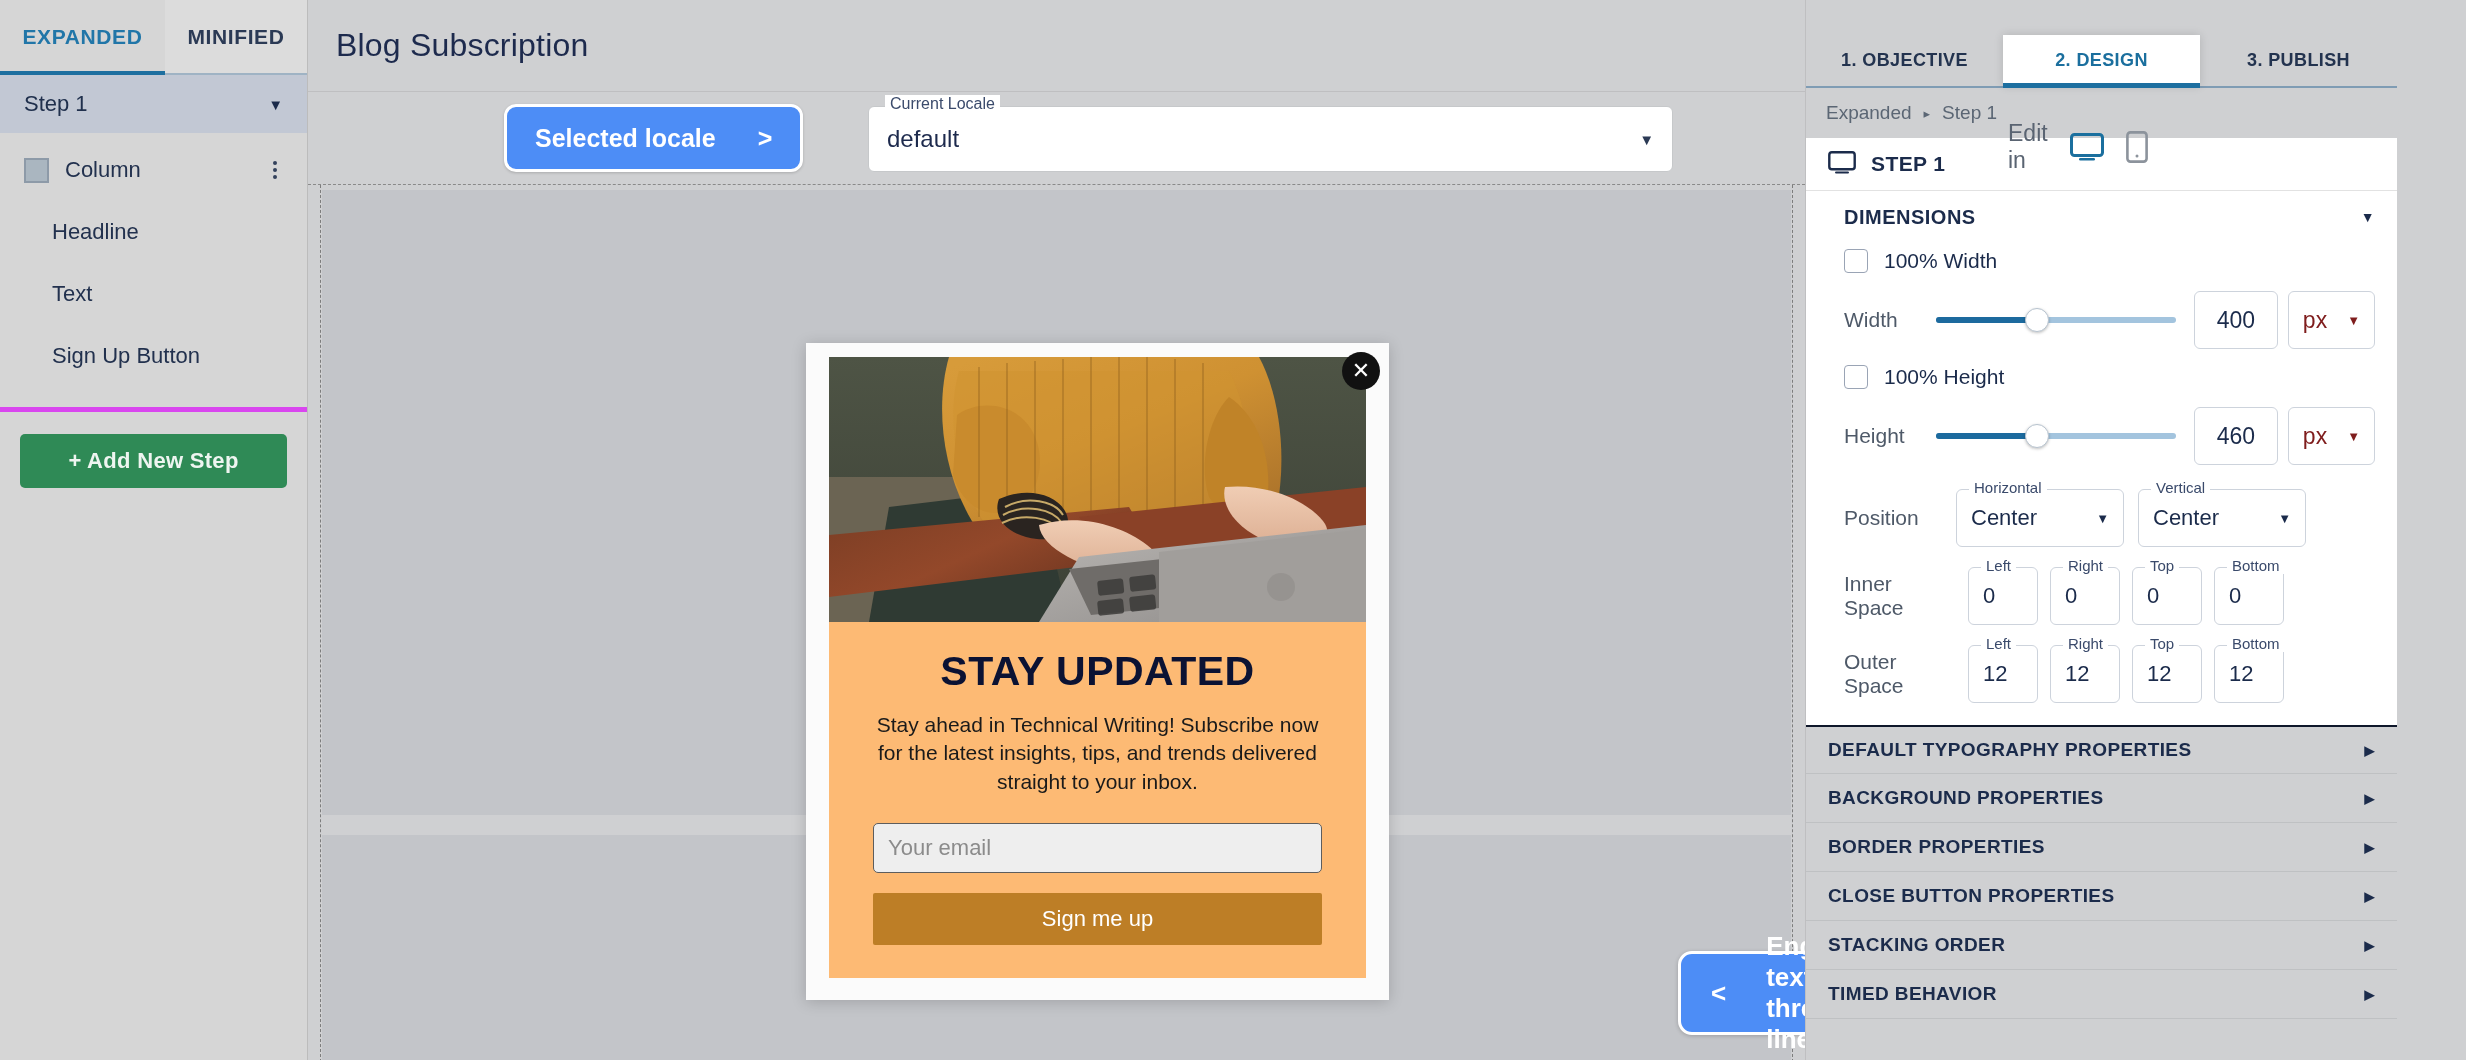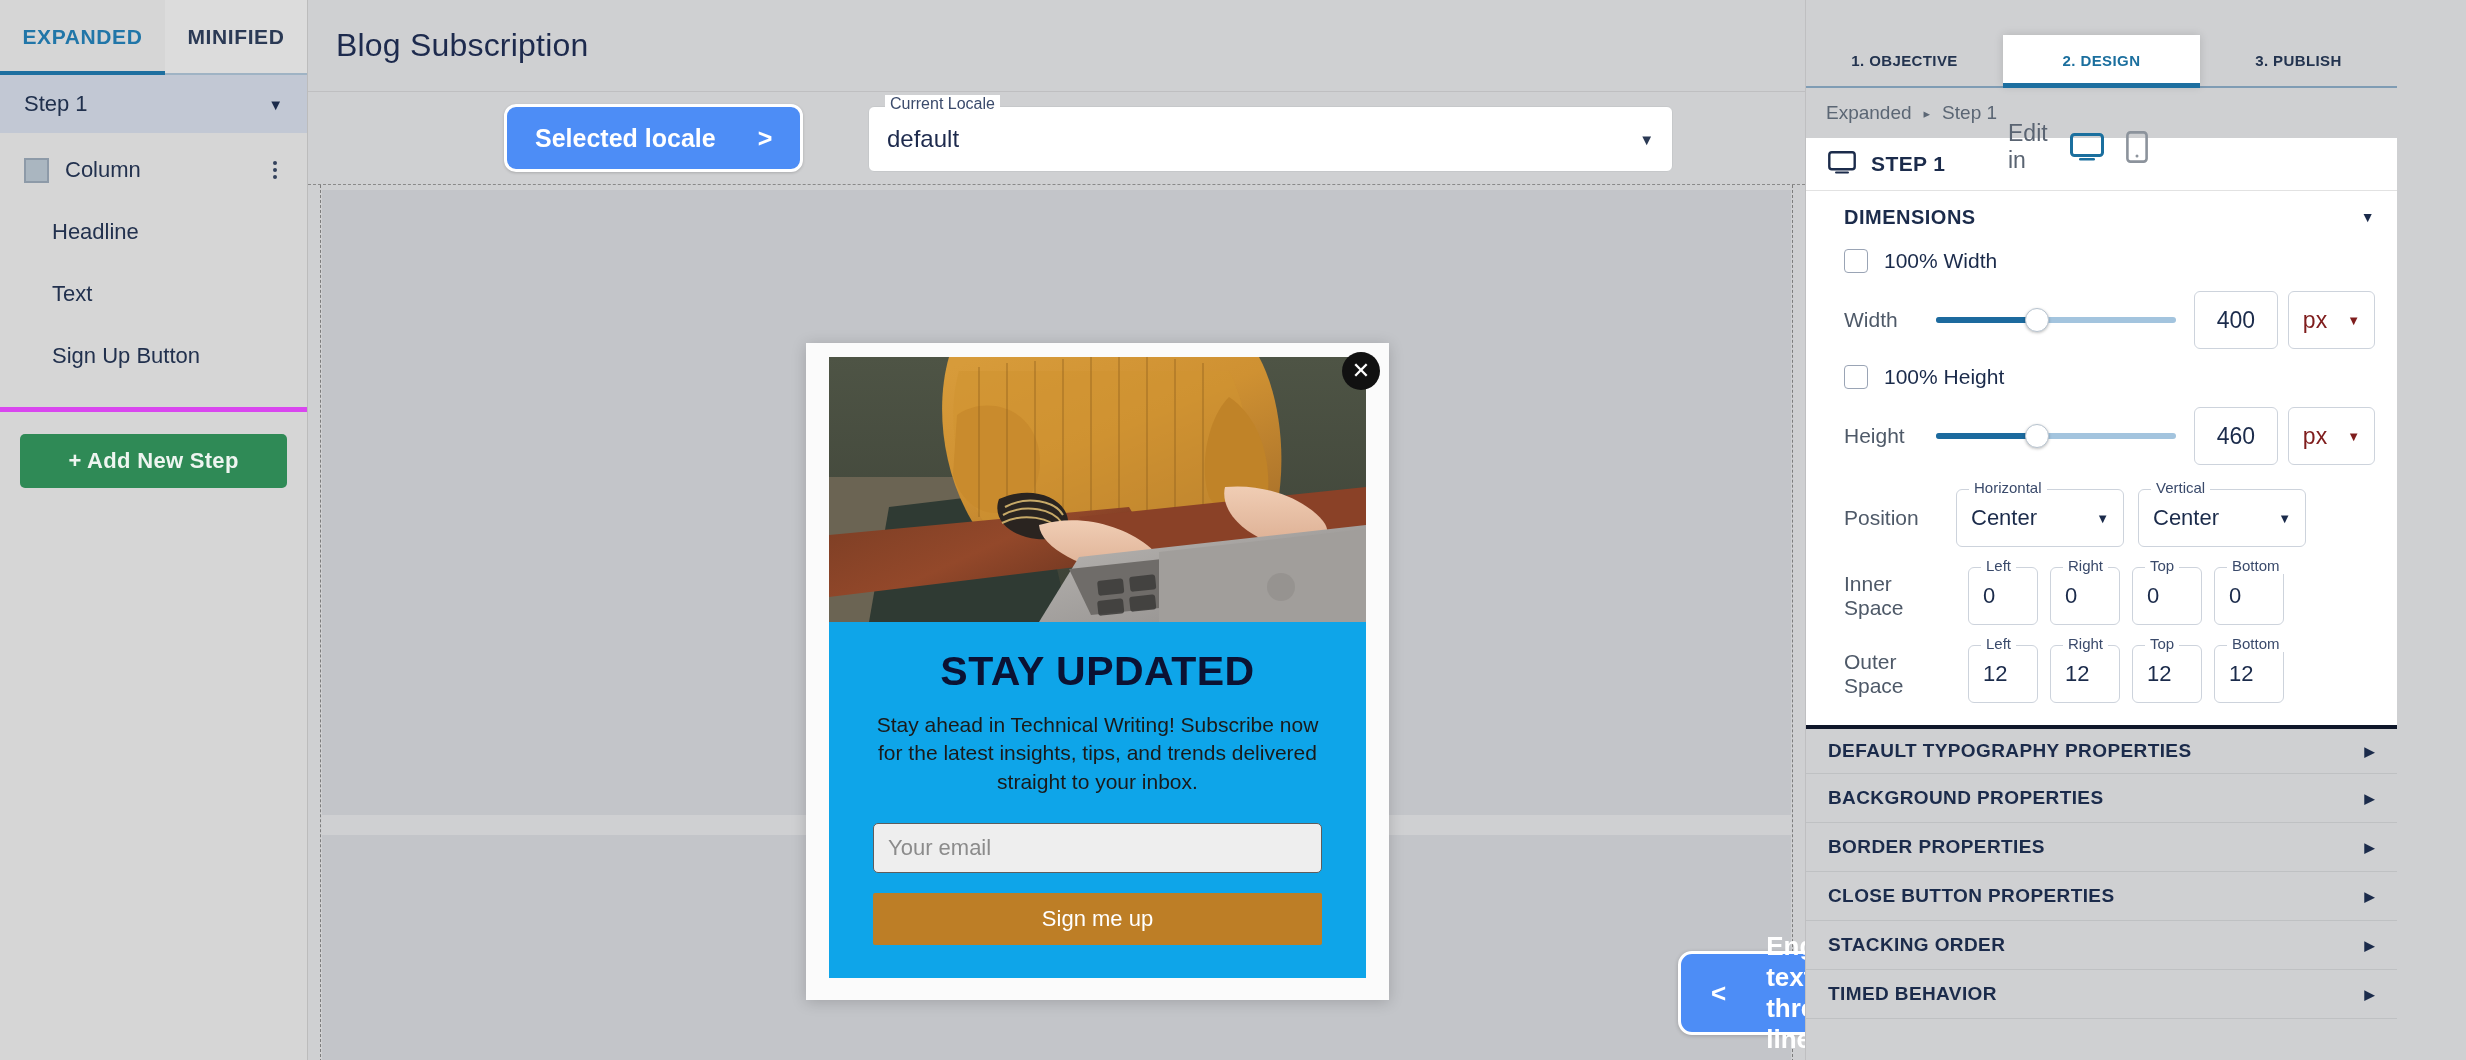--- a/index.html
+++ b/index.html
@@ -120,21 +120,21 @@
   
   .popup {
     position: absolute; left: 498px; top: 158px;
     width: 583px; height: 657px;
     background: #fbfbfb;
     box-shadow: 0 2px 14px rgba(0,0,0,.18);
     z-index: 6;
   }
   .popup-inner {
     position: absolute; left: 23px; right: 23px; top: 14px; bottom: 22px;
-    background: #0ea5e9; display: flex; flex-direction: column;
+    background: #fdba74; display: flex; flex-direction: column;
   }
   .popup-img {
     width: 100%; height: 265px; flex: 0 0 265px; overflow: hidden; position: relative;
     background: #6f6a52;
   }
   .popup-close {
     position: absolute; right: 9px; top: 9px;
     width: 38px; height: 38px; border-radius: 50%;
     background: #111; color: #fff; display: flex; align-items: center;
     justify-content: center; font-size: 22px; cursor: pointer; z-index: 4;
@@ -174,21 +174,21 @@
 
   
   .right {
     width: 592px; flex: 0 0 592px; height: 1060px;
     background: #cfd0d2; display: flex; flex-direction: column;
     border-left: 1px solid #bfbfc1;
   }
   .rtabs { display: flex; height: 88px; border-bottom: 2px solid #7f9cb4; position: relative; }
   .rtab {
     flex: 1 1 0; display: flex; align-items: center; justify-content: center;
-    font-size: 15px; font-weight: 700; color: #23334f; cursor: pointer;
+    font-size: 18px; font-weight: 700; color: #23334f; cursor: pointer;
     letter-spacing: .4px;
     margin-top: 35px;
   }
   .rtab.active {
     background: #fff; color: #1b6f9e;
     box-shadow: 0 0 9px rgba(0,0,0,.14);
   }
   .rtab.active::after {
     content: ""; position: absolute; bottom: -2px; left: 33.33%; width: 33.33%;
     height: 5px; background: #1d6fa0;
@@ -264,21 +264,21 @@
   .space-box { width: 70px; flex: 0 0 70px; margin-left: 12px; justify-content: flex-start; }
   .space-row .group { display: flex; }
 
   .acc-list { margin-top: 0; }
   .acc {
     height: 49px; display: flex; align-items: center; padding: 0 22px;
     background: #cfd0d2; border-bottom: 1px solid #bfc1c3;
     font-size: 19px; font-weight: 700; color: #1b2b4b; letter-spacing: .4px;
     cursor: pointer;
   }
-  .acc:first-child { border-top: 4px solid #0f172a; }
+  .acc:first-child { border-top: 2px solid #0f172a; }
   .acc .caret { margin-left: auto; font-size: 13px; }
 </style>
 </head>
 <body>
 
 <div class="app">
 
   <aside class="sidebar">
     <div class="side-tabs">
       <div class="side-tab active">

